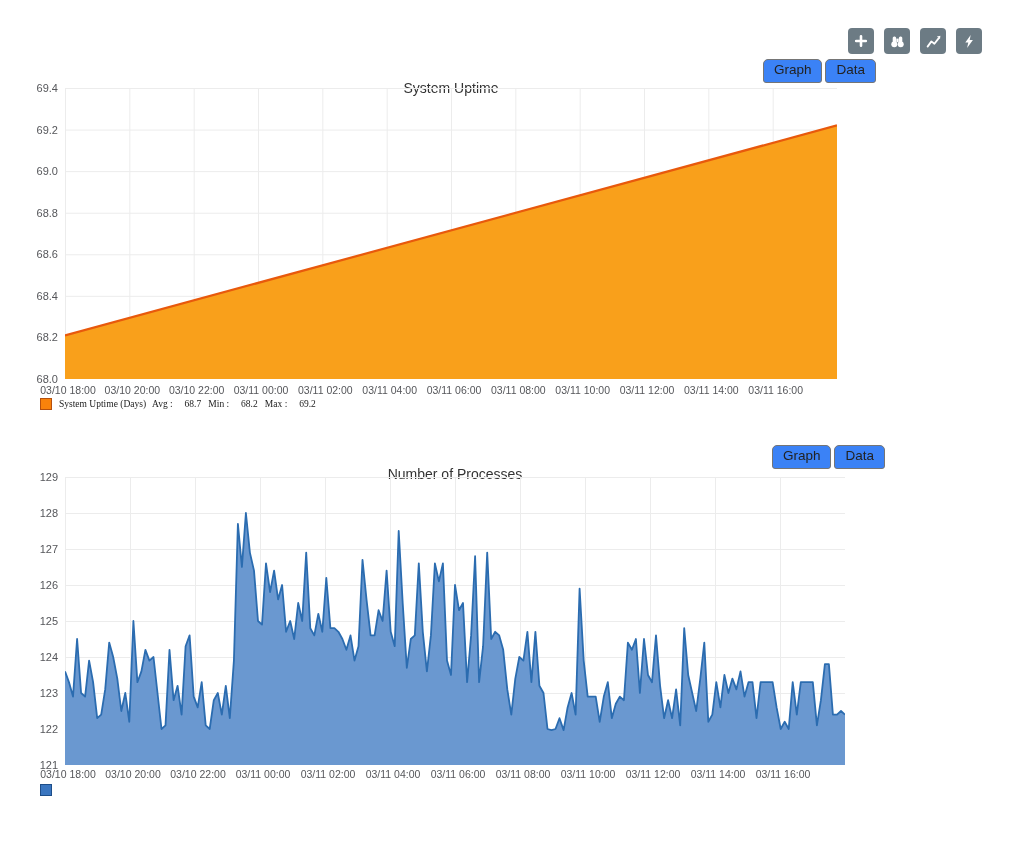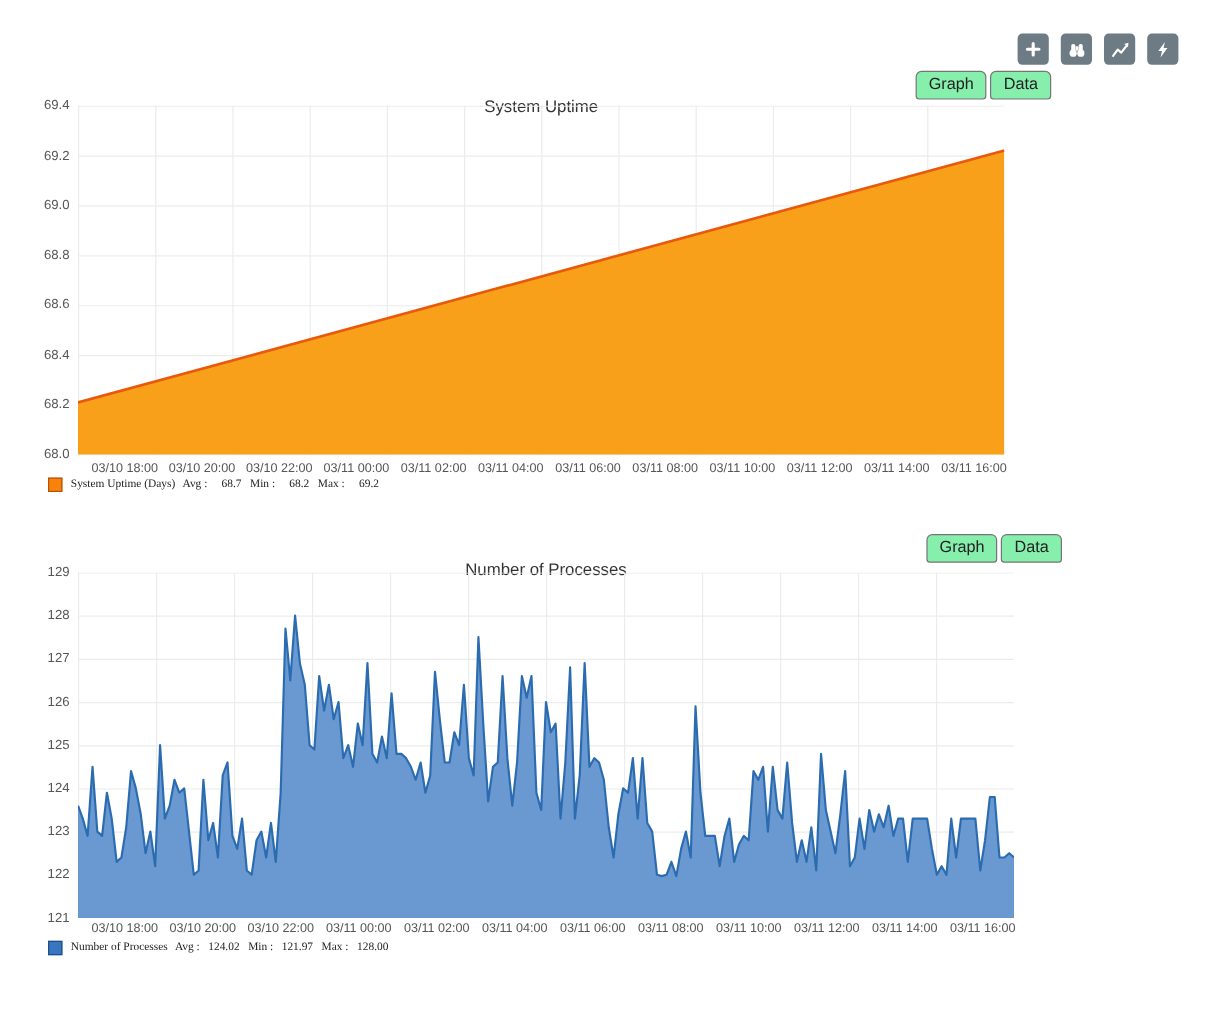--- a/index.html
+++ b/index.html
@@ -12,35 +12,35 @@
   .tbtn{
     width:26px;height:26px;border:none;border-radius:4px;background:#6c7b84;
     display:flex;align-items:center;justify-content:center;cursor:pointer;padding:0;
   }
   .tbtn svg{display:block;}
   
   .tabs{position:absolute;display:flex;gap:3px;}
   .tabs.c1{top:59px;right:134px;}
   .tabs.c2{top:445px;right:125px;}
   .tab{
-    background:#86efac;border:1px solid #757575;border-radius:5px 5px 3px 3px;
+    background:#3b82f6;border:1px solid #757575;border-radius:5px 5px 3px 3px;
     padding:2px 10px 3px;font-size:13.5px;color:#222;cursor:pointer;line-height:1.25;
   }
   
   .chart-title{position:absolute;text-align:center;font-size:14px;color:#333;}
   .chart-title.c1{top:80px;left:65px;width:772px;}
   .chart-title.c2{top:466px;left:65px;width:780px;}
   .plot{position:absolute;}
   .plot.c1{top:88px;left:65px;width:772px;height:291px;}
   .plot.c2{top:477px;left:65px;width:780px;height:252px;}
   .ytick{
     position:absolute;left:-45px;width:38px;text-align:right;
     font-size:11px;color:#55565a;line-height:1;
   }
-  .xaxis{position:absolute;height:14px;margin-left:36px;}
+  .xaxis{position:absolute;height:14px;}
   .xaxis.c1{top:384px;left:65px;width:772px;}
   .xaxis.c2{top:768px;left:65px;width:780px;}
   .xtick{
     position:absolute;transform:translateX(-50%);white-space:nowrap;
     font-size:10.5px;color:#55565a;line-height:1.2;
   }
   
   .legend{position:absolute;left:40px;display:flex;align-items:center;}
   .legend.c1{top:398px;}
   .legend.c2{top:784px;}
@@ -183,14 +183,13 @@
     <span class="xtick" style="left: 393px;">03/11 06:00</span>
     <span class="xtick" style="left: 458px;">03/11 08:00</span>
     <span class="xtick" style="left: 523px;">03/11 10:00</span>
     <span class="xtick" style="left: 588px;">03/11 12:00</span>
     <span class="xtick" style="left: 653px;">03/11 14:00</span>
     <span class="xtick" style="left: 718px;">03/11 16:00</span>
   </div>
 
 <div class="legend c2">
   <span class="swatch" style="background: rgb(58, 118, 192); border-color: rgb(29, 78, 137);"></span>
-  <span class="legend-text"><span>Number of Processes</span><span class="stats">Avg :   124.02   Min :   121.97   Max :   128.00</span></span>
 </div>
 
 </body></html>

